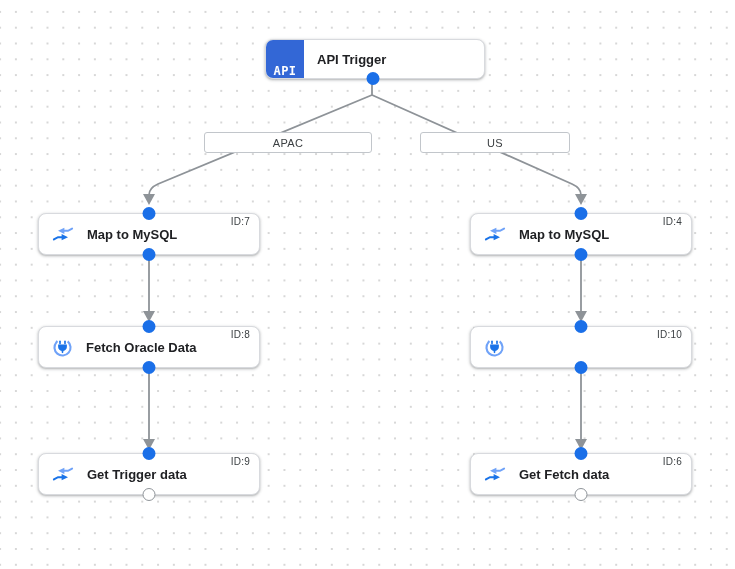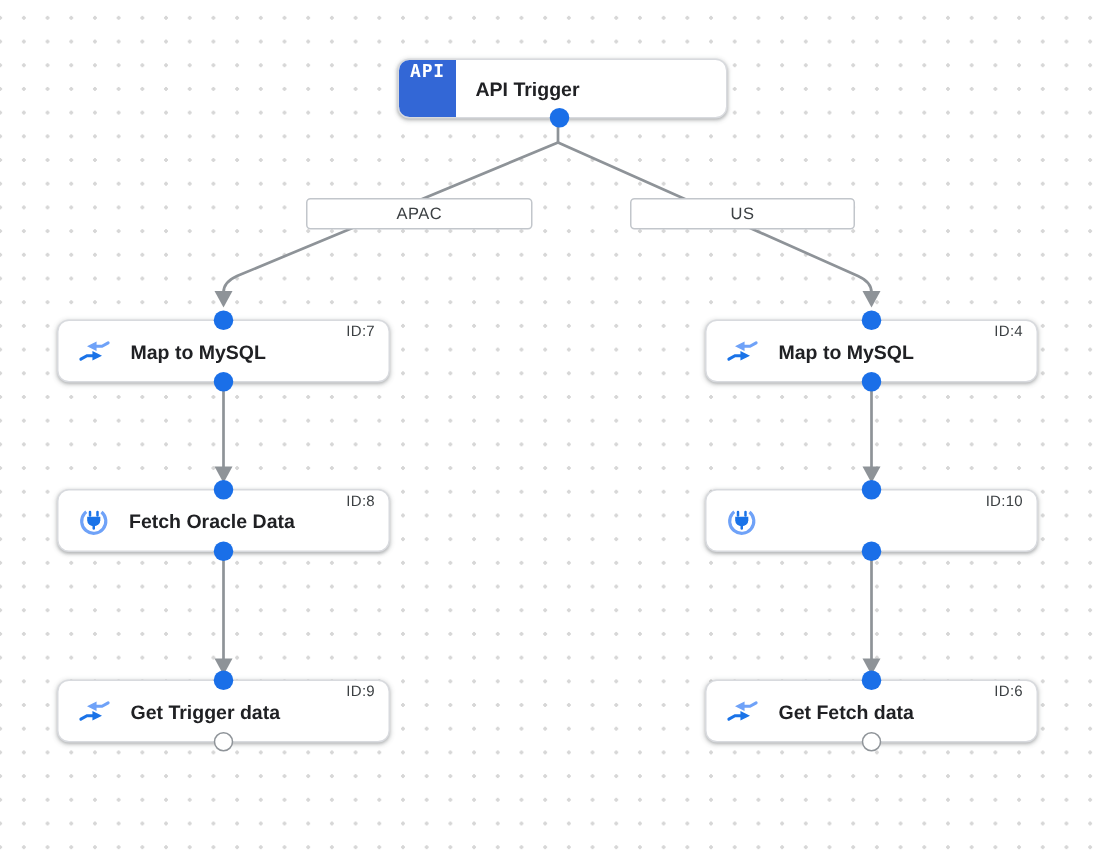--- a/index.html
+++ b/index.html
@@ -35,21 +35,21 @@
   .task .icon{margin-left:13px;margin-right:13px;display:flex;align-items:center;}
   .id-label{
     position:absolute;top:2px;right:9px;
     font-size:10px;color:#3c4043;letter-spacing:0.2px;padding-left:24px;
   }
   .trigger{width:220px;height:40px;padding:0;}
   .api-badge{
     width:38px;height:100%;
     background:#3367d6;
     border-radius:7px 0 0 7px;
-    display:flex;align-items:flex-start;justify-content:center;
+    display:flex;align-items:flex-end;justify-content:center;
     color:#fff;font-family:"DejaVu Sans Mono", monospace;
     font-size:12px;font-weight:bold;letter-spacing:0.5px;
   }
   .trigger .title{margin-left:13px;}
 
   .port{
     position:absolute;left:50%;
     width:13px;height:13px;border-radius:50%;
     transform:translateX(-50%);
     z-index:4;box-sizing:border-box;
@@ -96,21 +96,21 @@
   </svg>
 
   <div class="node trigger" style="left:265px;top:39px;">
     <div class="api-badge">
       <span>API</span>
     </div>
     <span class="title">API Trigger</span>
     <div class="port bottom blue" style="left:107px;"></div>
   </div>
 
-  <div class="edge-label" style="left:204px;top:132px;width:151px;">
+  <div class="edge-label" style="left:204px;top:132px;width:168px;">
     <span>APAC</span>
   </div>
   <div class="edge-label" style="left:420px;top:132px;width:150px;">
     <span>US</span>
   </div>
 
   <div class="node task" style="left:38px;top:213px;">
     <span class="icon">
       <svg width="22" height="20" viewBox="0 0 24 22">
         <g stroke-linecap="round" fill="none">

